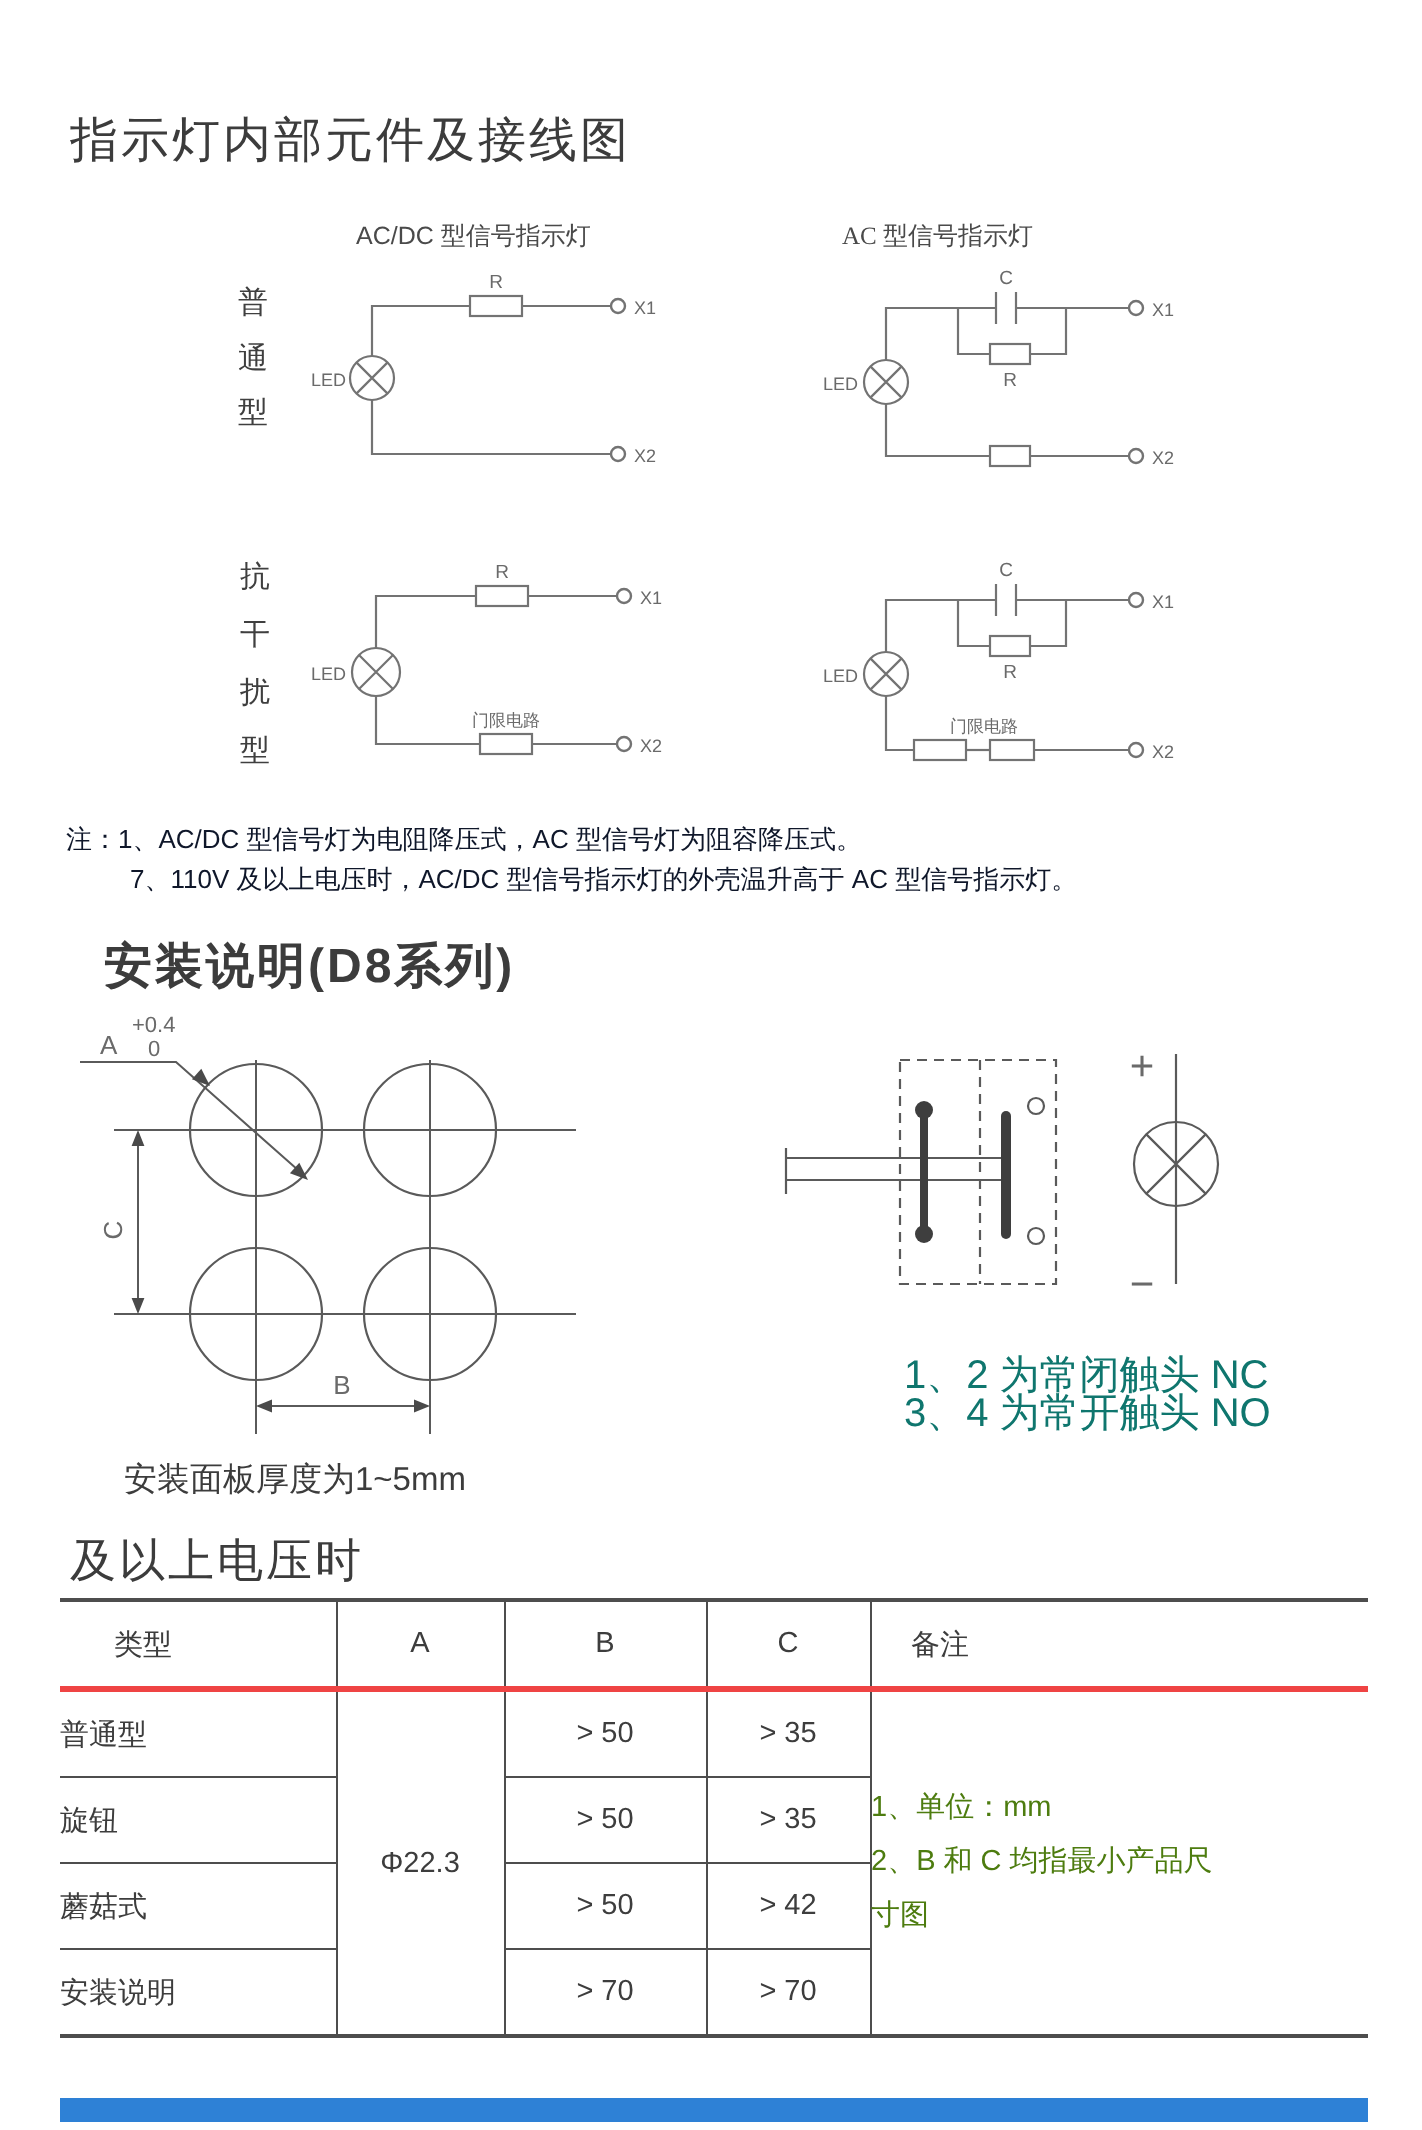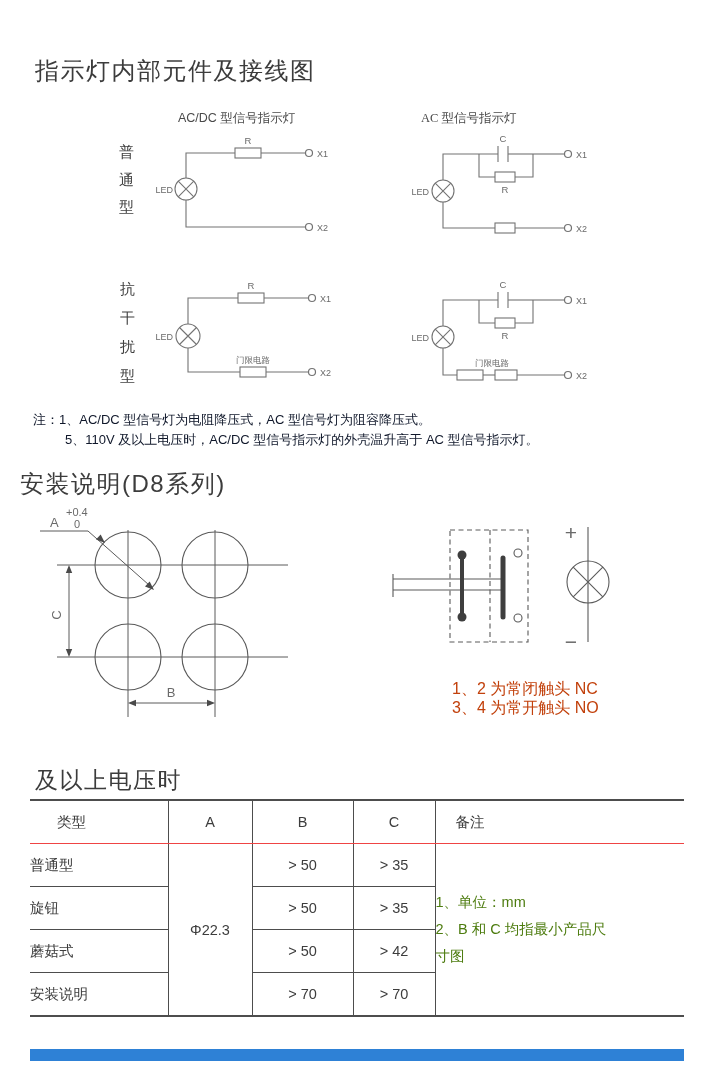--- a/index.html
+++ b/index.html
@@ -14,25 +14,25 @@
   svg text{font-family:"Liberation Sans","DejaVu Sans",sans-serif;fill:#6a6a6a;}
   .ckt-line{stroke:#737373;stroke-width:1.1;fill:none;}
   .ckt-box{stroke:#737373;stroke-width:1.1;fill:#fff;}
   .ckt-term{stroke:#737373;stroke-width:1.2;fill:#fff;}
   .ins-line{stroke:#5a5a5a;stroke-width:1.1;fill:none;}
   .ins-thin{stroke:#5a5a5a;stroke-width:1;fill:none;}
   .ins-fill{fill:#4a4a4a;stroke:none;}
   .dash{stroke:#5a5a5a;stroke-width:1.1;fill:none;stroke-dasharray:5 3.5;}
   .thick{stroke:#3e3e3e;stroke-linecap:round;fill:none;}
   .panel-note{font-size:16.5px;color:#3c3c3c;white-space:nowrap;}
-  .contact-note{font-size:16px;color:#c2410c;line-height:19px;white-space:nowrap;}
+  .contact-note{font-size:20px;color:#0f766e;line-height:19px;white-space:nowrap;}
   table.holes{position:absolute;left:30px;top:799px;width:654px;border-collapse:collapse;table-layout:fixed;
       border-top:2px solid #4d4d4d;border-bottom:2px solid #4d4d4d;font-size:14.5px;color:#3d3d3d;}
   table.holes td{padding:0;}
-  td.hd{height:40px;border-bottom:1px solid #ef4444;}
+  td.hd{height:40px;border-bottom:3px solid #ef4444;}
   td.vr{border-right:1px solid #4d4d4d;}
   td.c-type{height:42px;text-align:left;padding-left:27px;}
   td.c-num{text-align:center;}
   td.sep{border-bottom:1px solid #4d4d4d;}
   td.hd.c-type,td.hd.c-rem{text-align:left;padding-left:27px;}
   td.hd.c-rem{padding-left:20px;}
   td.c-a,td.c-rem{vertical-align:middle;}
   td.c-rem{padding-left:20px;}
   .rem-block{width:185px;line-height:27px;font-size:14.5px;color:#4d7c0f;}
   .footer-bar{position:absolute;left:30px;top:1049px;width:654px;height:12px;}
@@ -123,24 +123,24 @@
     <path class="ckt-line" d="M122 100 L169 100"></path>
     <circle class="ckt-term" cx="173" cy="100" r="3.5"></circle>
     <text x="181" y="104" font-size="9">X2</text>
     <circle class="ckt-line" cx="48" cy="62" r="11"></circle>
     <path class="ckt-line" d="M40.2 54.2 L55.8 69.8 M55.8 54.2 L40.2 69.8"></path>
     <text x="34" y="66" font-size="9" text-anchor="end">LED</text>
   </svg>
 
   <div class="abs note" style="left:33px;top:410px;">
     <div>注：1、AC/DC 型信号灯为电阻降压式，AC 型信号灯为阻容降压式。</div>
-    <div class="note2">5、110V 及以上电压时，AC/DC 型信号指示灯的外壳温升高于 AC 型信号指示灯。</div>
+    <div class="note2">7、110V 及以上电压时，AC/DC 型信号指示灯的外壳温升高于 AC 型信号指示灯。</div>
   </div>
 
-  <div class="abs sec-title" style="left:20px;top:469px;">安装说明(D8系列)</div>
+  <div class="abs sec-title" style="left:52px;top:469px;font-weight:bold;">安装说明(D8系列)</div>
 
   <svg class="abs" style="left:30px;top:500px;" width="285" height="235" viewBox="0 0 285 235">
     <path class="ins-thin" d="M27 65 L258 65 M27 157 L258 157"></path>
     <path class="ins-thin" d="M98 30 L98 217 M185 30 L185 217"></path>
     <circle class="ins-line" cx="98" cy="65" r="33"></circle>
     <circle class="ins-line" cx="185" cy="65" r="33"></circle>
     <circle class="ins-line" cx="98" cy="157" r="33"></circle>
     <circle class="ins-line" cx="185" cy="157" r="33"></circle>
 
     <path class="ins-thin" d="M39 68 L39 154"></path>
@@ -154,20 +154,21 @@
     <text x="141" y="197" font-size="13" text-anchor="middle" fill="#4a4a4a">B</text>
 
     <text x="20" y="27" font-size="13" fill="#4a4a4a">A</text>
     <text x="36" y="16" font-size="11" fill="#4a4a4a">+0.4</text>
     <text x="44" y="28" font-size="11" fill="#4a4a4a">0</text>
     <path class="ins-thin" d="M10 31 L58 31 L119 85"></path>
     <polygon class="ins-fill" points="0,0 -9,-3.5 -9,3.5" transform="translate(75,43) rotate(42)"></polygon>
     <polygon class="ins-fill" points="0,0 -9,-3.5 -9,3.5" transform="translate(124,90) rotate(42)"></polygon>
   </svg>
 
+  <div class="abs panel-note" style="left:62px;top:729px;">安装面板厚度为1~5mm</div>
 
   <svg class="abs" style="left:385px;top:515px;" width="235" height="145" viewBox="0 0 235 145">
     <rect class="dash" x="65" y="15" width="78" height="112"></rect>
     <path class="dash" d="M105 15 L105 127"></path>
     <path class="ins-line" d="M8 59 L8 82 M8 64 L118 64 M8 75 L118 75"></path>
     <path class="thick" stroke-width="4" d="M77 40 L77 102"></path>
     <circle cx="77" cy="40" r="4.5" fill="#3e3e3e"></circle>
     <circle cx="77" cy="102" r="4.5" fill="#3e3e3e"></circle>
     <path class="thick" stroke-width="5" d="M118 43 L118 102"></path>
     <circle class="ins-line" cx="133" cy="38" r="4" fill="#fff"></circle>

